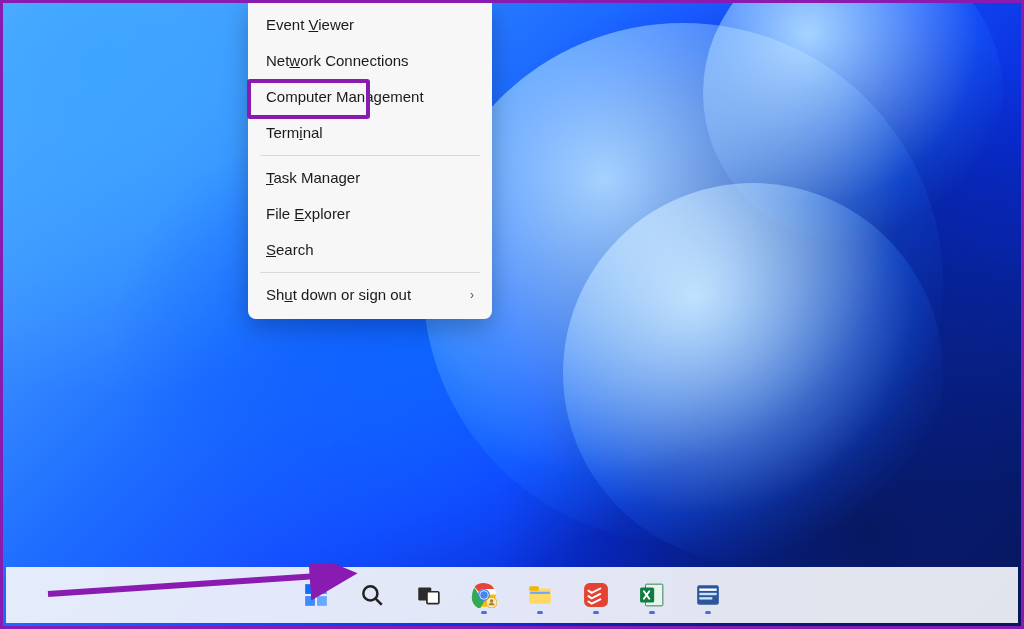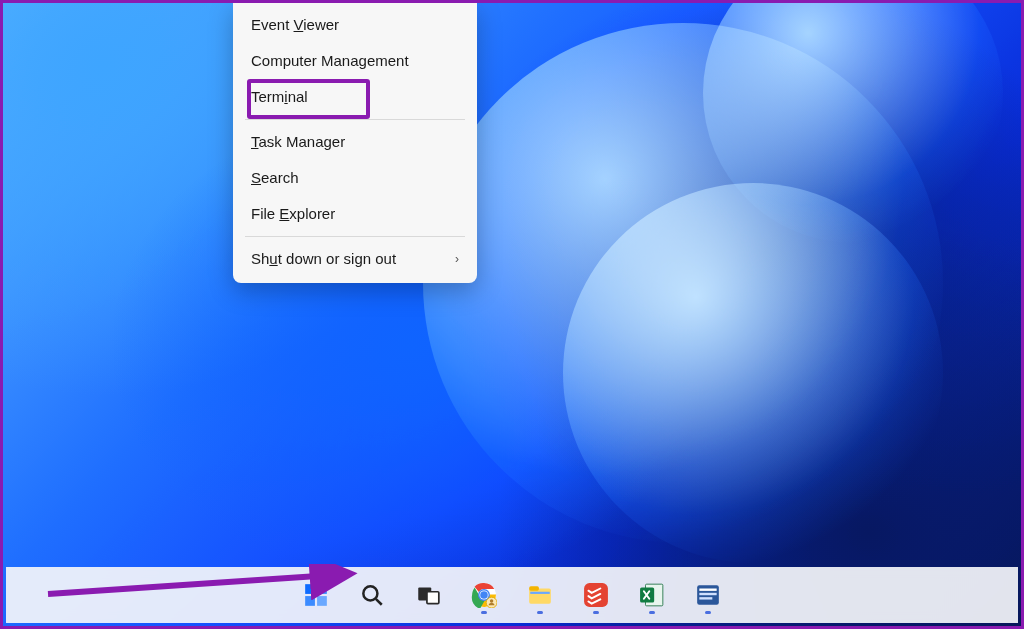--- a/index.html
+++ b/index.html
@@ -19,21 +19,21 @@
   }
   .swirl {
     position:absolute; border-radius:50%;
     background: radial-gradient(circle at 35% 30%, rgba(180,215,255,0.9), rgba(30,90,220,0.2) 60%, rgba(0,0,0,0) 75%);
     mix-blend-mode: screen;
   }
 
   
   .context-menu {
     position: absolute;
-    left: 230px;
+    left: 245px;
     top: 0px;
     width: 244px;
     background: #f7f7f7;
     border-radius: 0 0 8px 8px;
     box-shadow: 0 8px 24px rgba(0,0,0,0.25);
     padding: 4px 4px 6px 4px;
     font-size: 15px;
     color: #1a1a1a;
   }
   .menu-item {
@@ -83,34 +83,37 @@
   <div class="swirl" style="width:520px;height:520px;left:420px;top:20px;"></div>
   <div class="swirl" style="width:380px;height:380px;left:560px;top:180px;"></div>
   <div class="swirl" style="width:300px;height:300px;left:700px;top:-60px;"></div>
 </div>
 
 <div class="context-menu" id="ctx">
     <div class="menu-item">
       <span class="lbl">Event <u>V</u>iewer</span>
     </div>
     <div class="menu-item">
+      <span class="lbl">Net<u>w</u>ork Connections</span>
+    </div>
+    <div class="menu-item">
       <span class="lbl">Computer Mana<u>g</u>ement</span>
     </div>
     <div class="menu-item">
       <span class="lbl">Term<u>i</u>nal</span>
     </div>
     <div class="menu-sep"></div>
     <div class="menu-item">
       <span class="lbl"><u>T</u>ask Manager</span>
     </div>
     <div class="menu-item">
-      <span class="lbl"><u>S</u>earch</span>
+      <span class="lbl">File <u>E</u>xplorer</span>
     </div>
     <div class="menu-item">
-      <span class="lbl">File <u>E</u>xplorer</span>
+      <span class="lbl"><u>S</u>earch</span>
     </div>
     <div class="menu-sep"></div>
     <div class="menu-item">
       <span class="lbl">Sh<u>u</u>t down or sign out</span>
       <span class="chev">›</span>
     </div>
   </div>
 
 <div class="highlight-box" id="hlbox" style="left: 244px; top: 76px; width: 123.25px; height: 40px;"></div>
 

